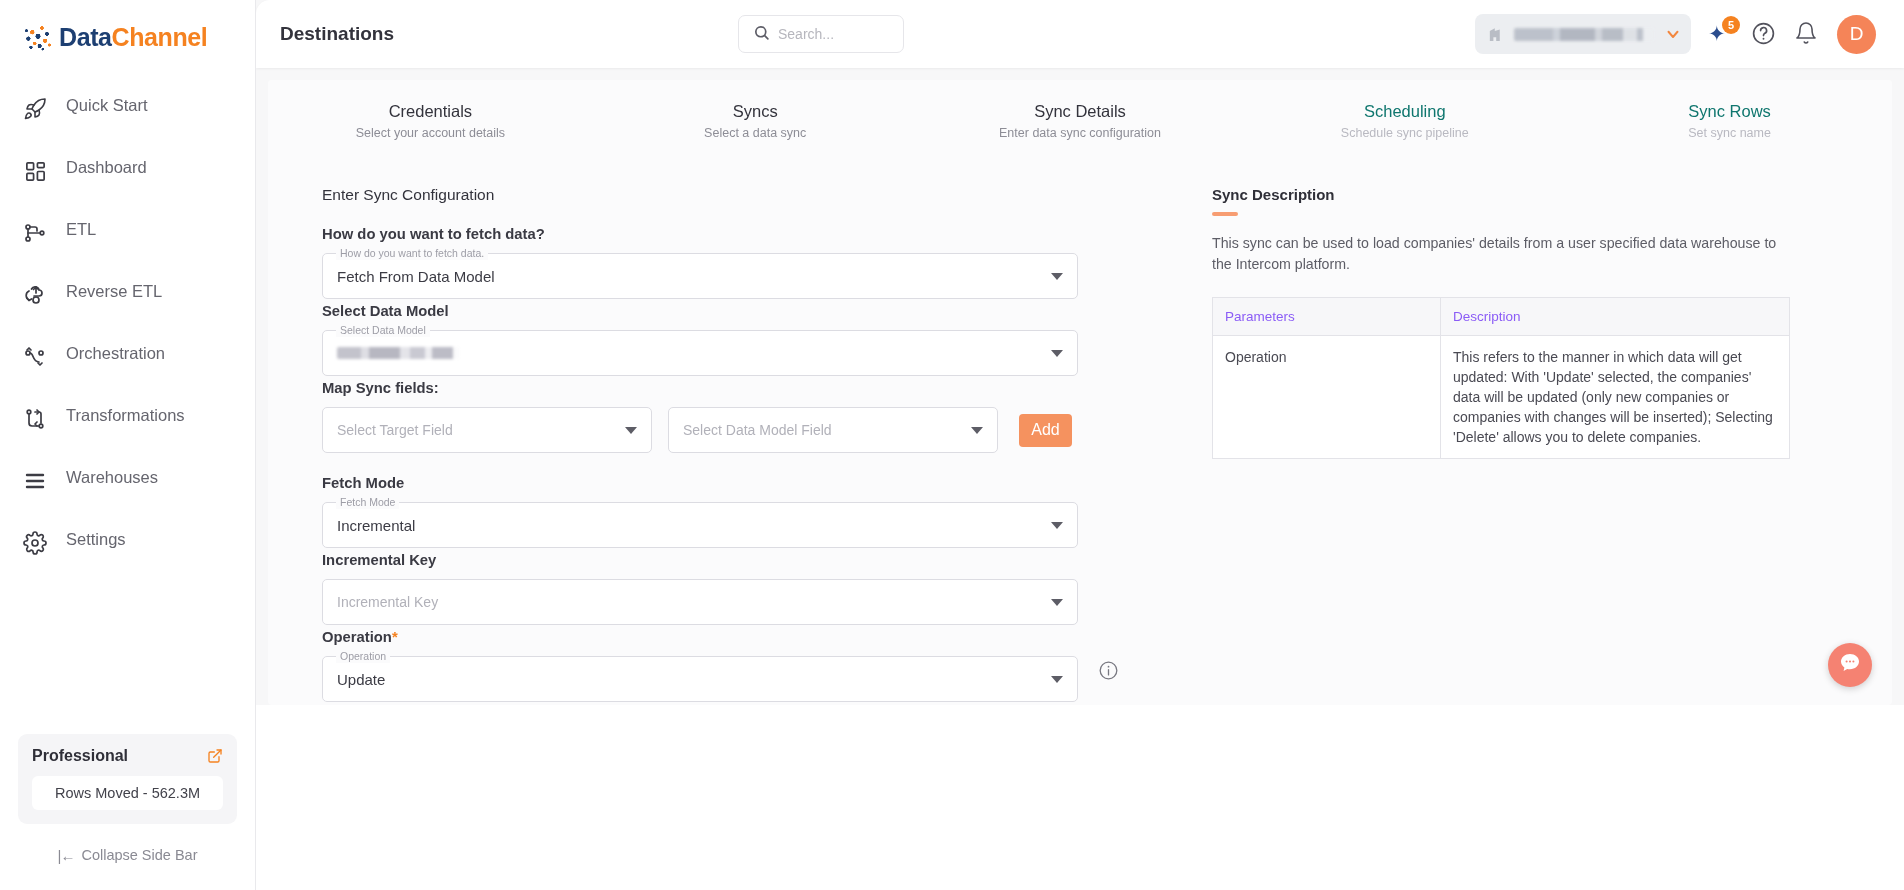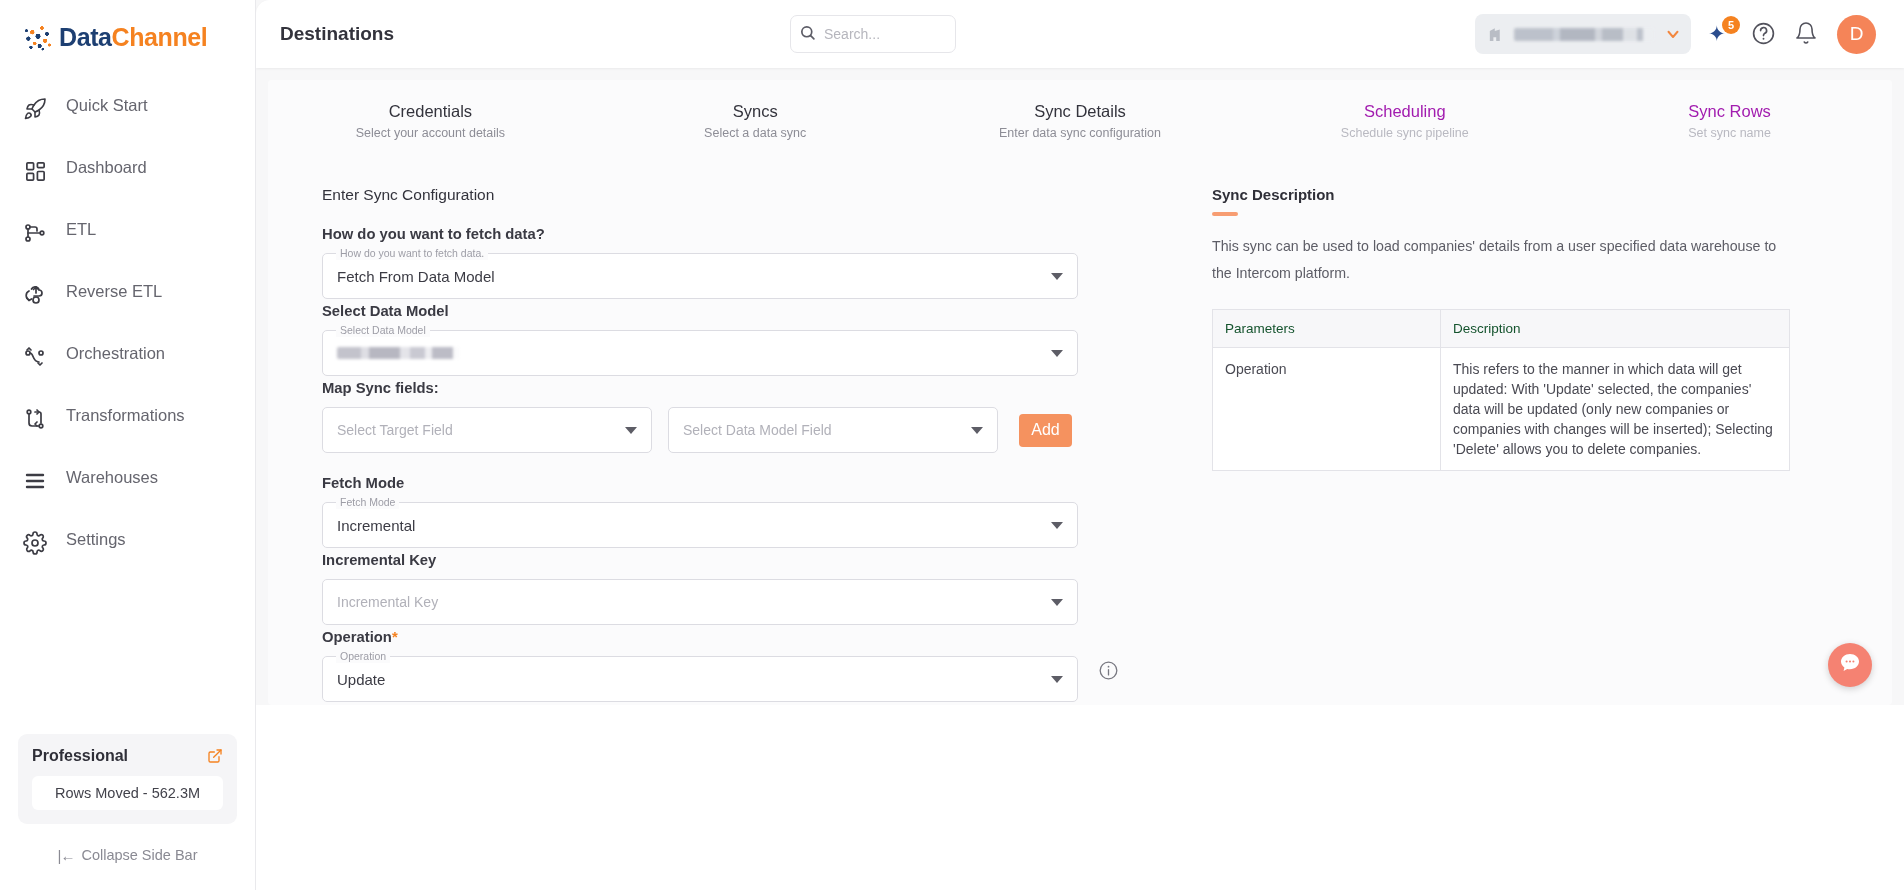--- a/index.html
+++ b/index.html
@@ -124,27 +124,27 @@
     display: flex;
     align-items: center;
     padding: 0 28px 0 24px;
     position: relative;
     z-index: 4;
     box-shadow: 0 1px 3px rgba(0,0,0,0.055);
   }
   .page-title { font-size: 19px; font-weight: bold; color: #33333c; }
   .search-box {
     position: absolute;
-    left: 534px;
+    left: 482px;
     width: 166px;
     height: 38px;
     border: 1px solid #e6e6ea;
     border-radius: 7px;
     display: flex; align-items: center;
-    padding: 0 8px;
+    padding: 0 14px;
     gap: 8px;
     background: #fff;
     cursor: text;
   }
   .search-box .ph { color: #b6b6bd; font-size: 14px; }
   .topbar-right {
     margin-left: auto;
     display: flex;
     align-items: center;
     gap: 17px;
@@ -200,21 +200,21 @@
     flex-direction: column;
   }
   .stepper {
     display: flex;
     padding: 22px 0 16px 0;
     background: #fbfbfc;
   }
   .step { flex: 1; text-align: center; cursor: pointer; }
   .step .s-title { font-size: 16.5px; color: #33333c; margin-bottom: 5px; }
   .step .s-sub { font-size: 12.5px; color: #8d8d96; }
-  .step.inactive .s-title { color: #a21caf; }
+  .step.inactive .s-title { color: #0f766e; }
   .step.inactive .s-sub { color: #b9b9c1; }
 
   .body-cols {
     display: flex;
     padding: 30px 40px 0 54px;
     gap: 30px;
     flex: 1;
     justify-content: flex-end;
   }
   .col-left { width: 860px; }
@@ -282,27 +282,27 @@
     font-family: "Liberation Sans", sans-serif;
     cursor: pointer;
     margin-left: 5px;
   }
   .op-row { display: flex; align-items: center; gap: 20px; }
   .info-ico { width: 21px; height: 21px; color: #787881; margin-bottom: 22px; cursor: pointer; }
 
   
   .desc-title { font-size: 15px; font-weight: bold; color: #2f2f38; margin-bottom: 9px; }
   .desc-rule { width: 26px; height: 3.5px; background: #f79d72; border-radius: 2px; margin-bottom: 17px; }
-  .desc-text { font-size: 14.2px; line-height: 27px; color: #5d5d66; margin-bottom: 22px; max-width: 580px; }
+  .desc-text { font-size: 14.2px; line-height: 21px; color: #5d5d66; margin-bottom: 22px; max-width: 580px; }
   .p-table { width: 578px; border: 1px solid #e3e3e8; border-collapse: collapse; background: #fff; }
   .p-table th {
     text-align: left;
     font-size: 13.5px;
     font-weight: normal;
-    color: #14532d;
+    color: #8b5cf6;
     background: #f7f7f9;
     padding: 11px 12px;
     border: 1px solid #e3e3e8;
   }
   .p-table td {
     font-size: 14px;
     color: #4a4a53;
     padding: 11px 12px;
     border: 1px solid #e3e3e8;
     vertical-align: top;

